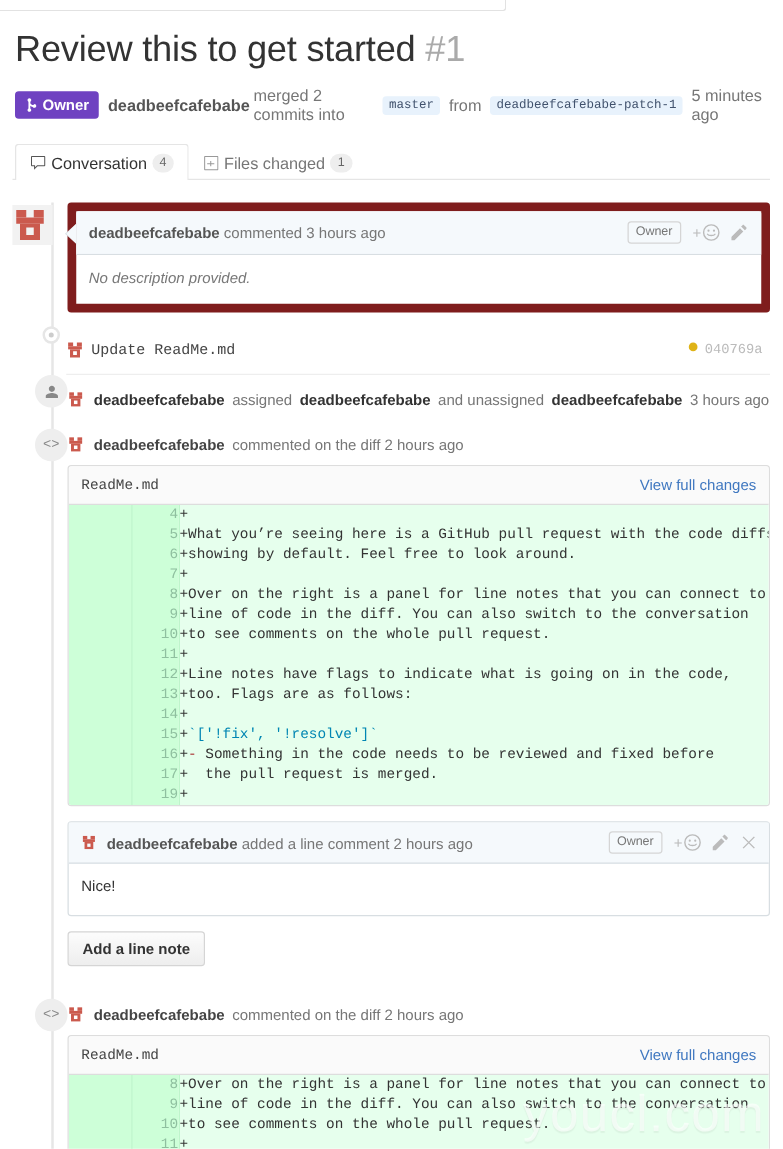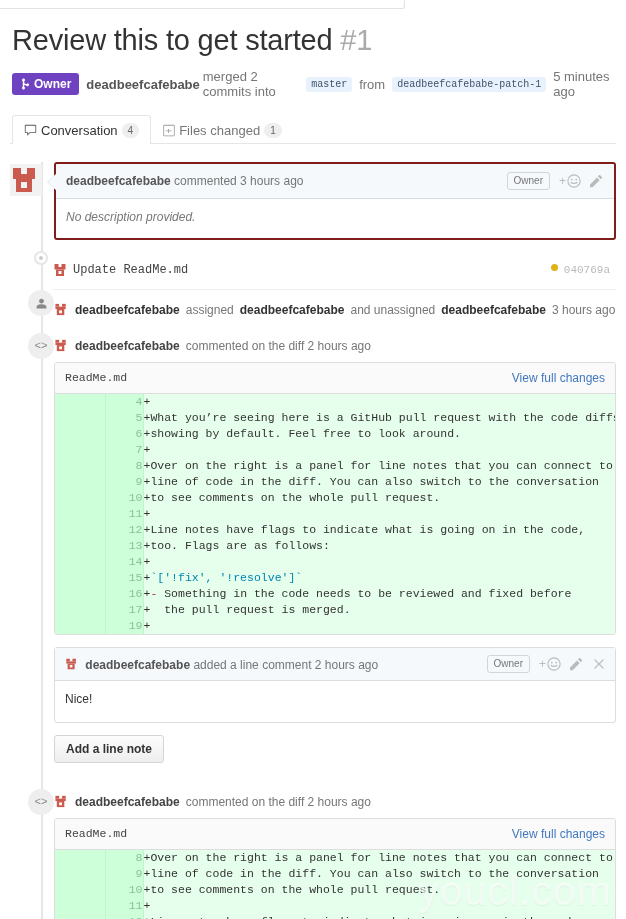--- a/index.html
+++ b/index.html
@@ -49,21 +49,21 @@
   .tab svg { display:block; }
 
   
   .timeline { position:relative; margin-top:18px; padding-left:44px; }
   .rail { position:absolute; left:31px; top:0; bottom:0; width:2px; background:#e6e6e6; }
 
   .row { position:relative; margin-bottom:0; }
 
   
   .avatar-lg { position:absolute; left:-44px; top:2px; width:32px; height:32px; background:#f2f2f2; }
-  .comment-box { border:2px solid #7f1d1d; border-radius:3px; background:#fff; position:relative; }
+  .comment-box { border:7px solid #7f1d1d; border-radius:3px; background:#fff; position:relative; }
   .comment-box::before{ content:""; position:absolute; left:-9px; top:10px; width:0;height:0;
     border-top:8px solid transparent; border-bottom:8px solid transparent; border-right:9px solid #d8dee2;}
   .comment-box::after{ content:""; position:absolute; left:-8px; top:10px; width:0;height:0;
     border-top:8px solid transparent; border-bottom:8px solid transparent; border-right:8px solid #f5f9fc;}
   .c-head { background:#f5f9fc; border-bottom:1px solid #d8dee2; padding:8px 10px; display:flex;
             align-items:center; justify-content:space-between; border-radius:2px 2px 0 0; font-size:12px; color:#767676;}
   .c-head .who { color:#555; font-weight:bold; }
   .c-actions { display:flex; align-items:center; gap:9px; }
   .owner-badge { border:1px solid #d5d5d5; border-radius:3px; padding:2px 6px; color:#767676; font-size:10px; line-height:12px;}
   .ic { color:#bbb; display:flex; align-items:center; }
@@ -90,21 +90,21 @@
   
   .diff-row { padding-top:4px; }
   .code-icon { position:absolute; left:-26px; top:2px; width:26px; height:26px; border-radius:50%;
                background:#eee; color:#888; display:flex; align-items:center; justify-content:center;
                font-size:11px; font-family:"Liberation Mono", monospace; }
   .diff-head-line { display:flex; align-items:center; gap:6px; font-size:12px; color:#767676; padding:3px 0 9px 0;}
   .diff-head-line b { color:#444; }
 
   .diff-card { border:1px solid #ddd; border-radius:3px; overflow:hidden; background:#fff; }
   .diff-file { background:#fafafa; border-bottom:1px solid #ddd; padding:8px 10px; display:flex;
-               align-items:flex-start; justify-content:space-between; }
+               align-items:center; justify-content:space-between; }
   .diff-file .fname { font-family:"Liberation Mono", monospace; font-size:11.5px; color:#444; }
   .diff-file .vfc { color:#4078c0; font-size:12px; }
 
   table.diff { border-collapse:collapse; width:100%; table-layout:fixed; }
   table.diff td { padding:0; font-family:"Liberation Mono", monospace; font-size:11.5px; line-height:16px;
                   vertical-align:top; }
   td.gut-blank { width:50px; background:#cdffd8; border-right:1px solid #bef5cb; }
   td.gut-num { width:38px; background:#cdffd8; border-right:1px solid #bef5cb;
                text-align:right; padding-right:7px; color:#8fbf9f; }
   td.code { background:#e6ffed; padding-left:8px; color:#333; white-space:pre; overflow:hidden; }

